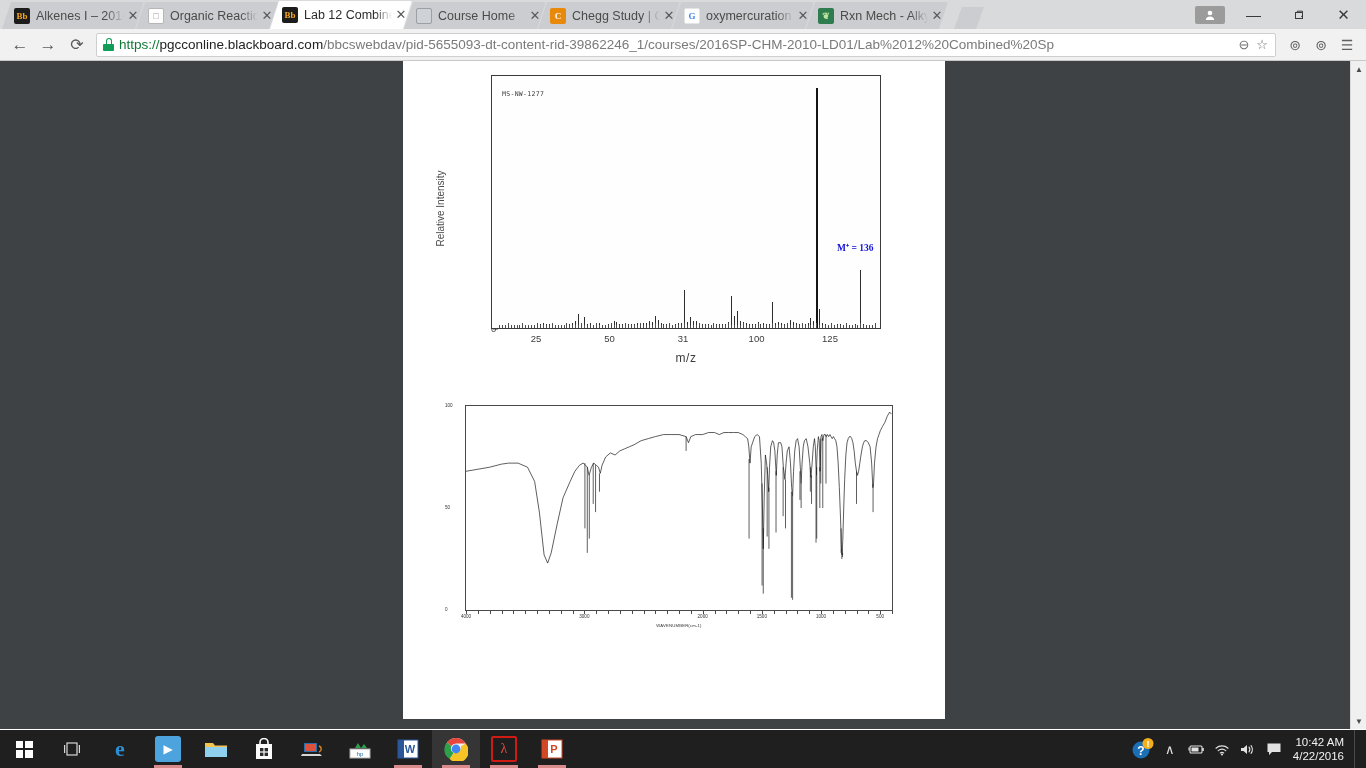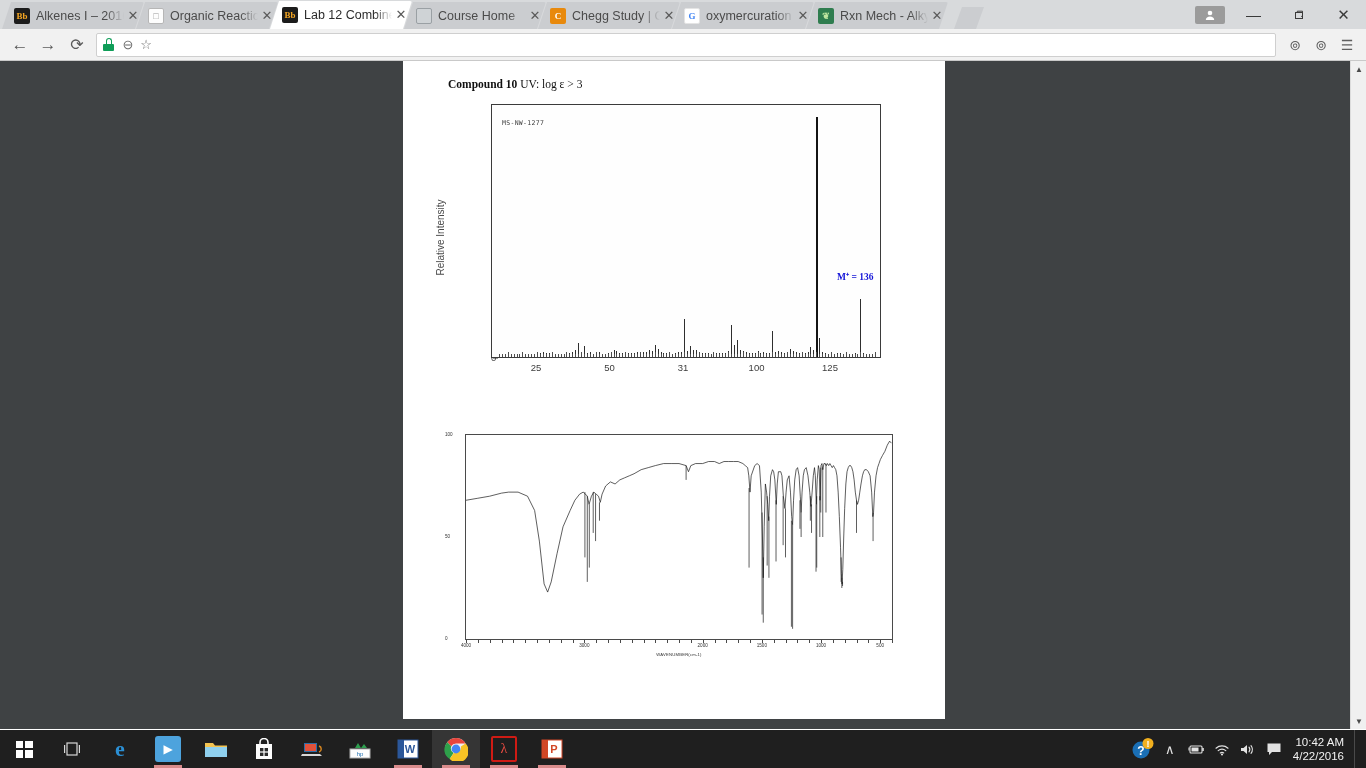--- a/index.html
+++ b/index.html
@@ -447,35 +447,35 @@
   <div class="toolbar">
     <div class="navbtn enabled">←</div>
     <div class="navbtn enabled">→</div>
     <div class="navbtn reloadbtn enabled">⟳</div>
 
     <div class="omnibox">
       <span class="lock">
         <span class="shackle"></span>
           <span class="body"></span>
       </span>
+      <span class="urltext"><span class="scheme">https://</span><span class="host">pgcconline.blackboard.com</span><span class="path">/bbcswebdav/pid-5655093-dt-content-rid-39862246_1/courses/2016SP-CHM-2010-LD01/Lab%2012%20Combined%20Sp</span></span>
       <span class="omni-icon">⊖</span>
       <span class="omni-icon">☆</span>
     </div>
 
     <div class="toolbtn">⊚</div>
     <div class="toolbtn">⊚</div>
     <div class="toolbtn">☰</div>
   </div>
 
   <div class="viewport">
 
     <div class="page">
 
 
-      <div class="compound-line"><b>Compound 10</b><span> UV: log ε &gt; 3</span></div>
 
       <div class="ms-wrap">
         <div class="ms-ylabel">Relative Intensity</div>
         <div id="ms-yticks">
             <div class="ms-ytick" style="left: 43px; top: 253px;">0</div>
             <div class="ms-ytick" style="left: 43px; top: 205px;">20</div>
             <div class="ms-ytick" style="left: 43px; top: 157px;">40</div>
             <div class="ms-ytick" style="left: 43px; top: 109px;">60</div>
             <div class="ms-ytick" style="left: 43px; top: 61px;">80</div>
             <div class="ms-ytick" style="left: 43px; top: 13px;">100</div>
@@ -738,20 +738,21 @@
               <div style="position: absolute; bottom: 0px; width: 1px; background: rgb(77, 77, 77); left: 383.121px; height: 5px;"></div>
             </div>
         </div>
         <div id="ms-xticks">
             <div class="ms-xtick-label" style="left: 88.0909px;">25</div>
             <div class="ms-xtick-label" style="left: 161.576px;">50</div>
             <div class="ms-xtick-label" style="left: 235.061px;">31</div>
             <div class="ms-xtick-label" style="left: 308.545px;">100</div>
             <div class="ms-xtick-label" style="left: 382.03px;">125</div>
           </div>
+        <div class="ms-xlabel">m/z</div>
       </div>
 
       <div class="ir-wrap">
         <div class="ir-ylabel">%TRANSMITTANCE</div>
         <div id="ir-yticks">
             <div class="ir-ytick" style="top: 210px;">0</div>
             <div class="ir-ytick" style="top: 108px;">50</div>
             <div class="ir-ytick" style="top: 6px;">100</div>
           </div>
         <div class="ir-frame">

